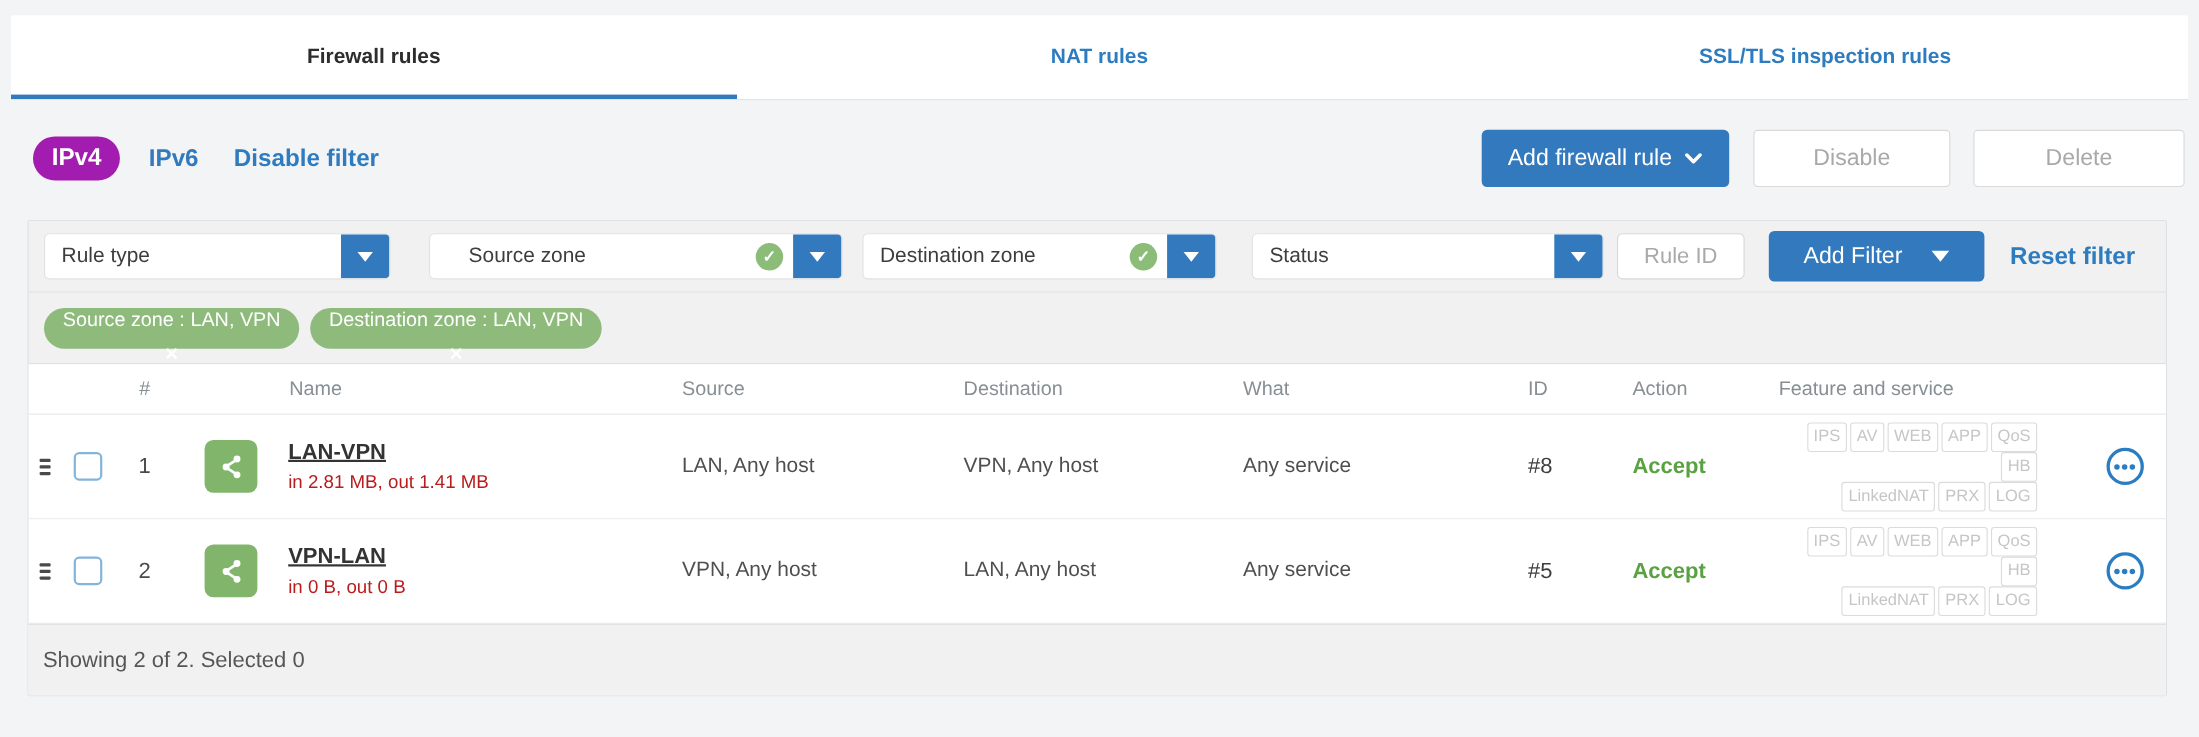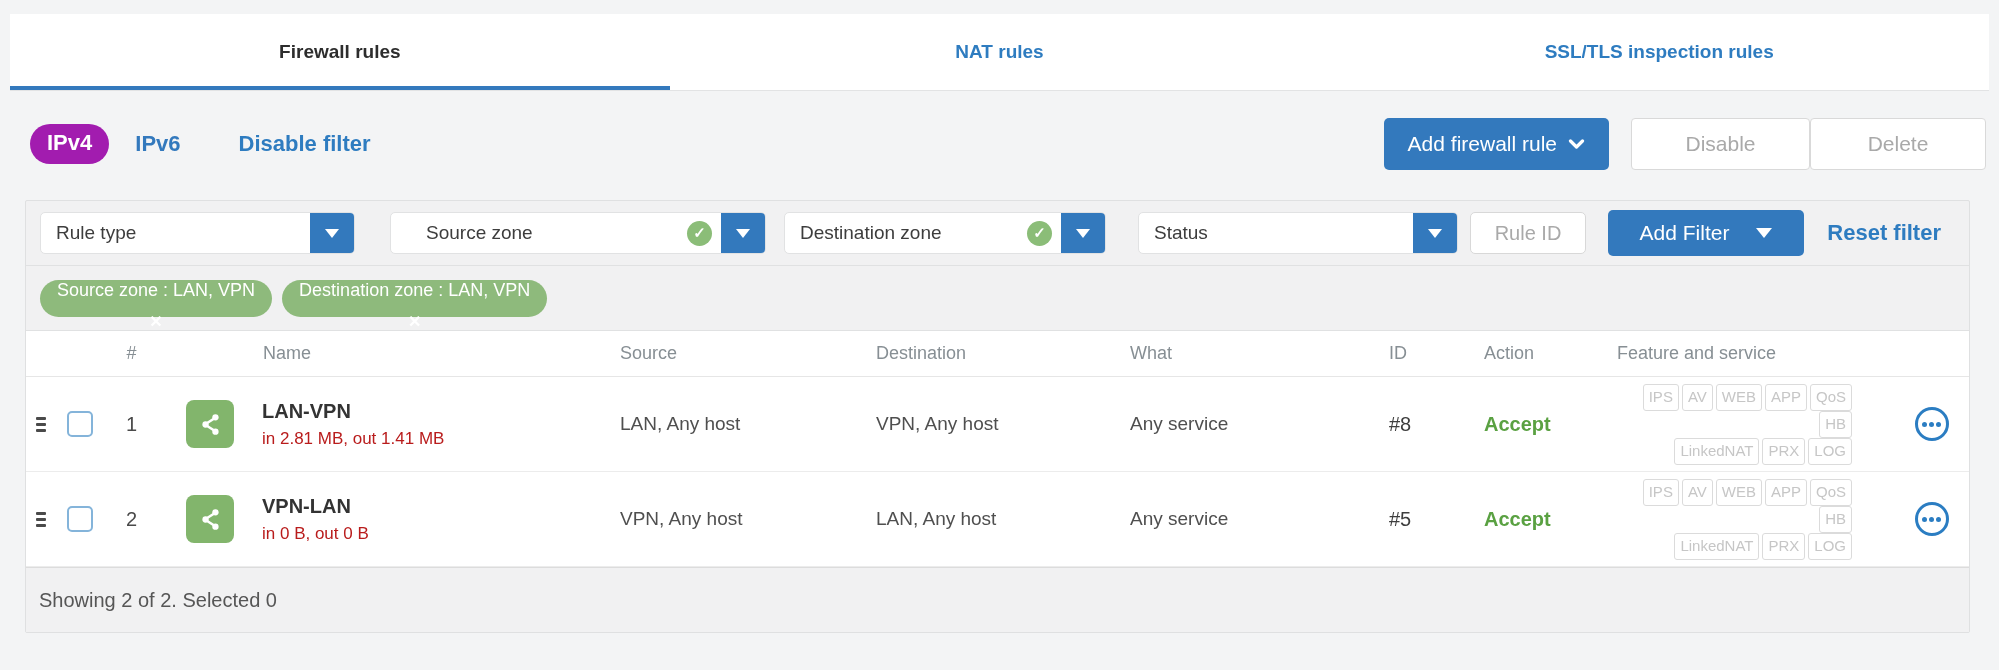--- a/index.html
+++ b/index.html
@@ -29,33 +29,33 @@
   
   .toolbar {
     position:absolute; top:112px; left:30px; right:13px; height:64px;
     display:flex; align-items:center;
   }
   .pill-ipv4 {
     background:#a21caf; color:#fff; font-weight:bold; font-size:22px;
     padding:6px 17px 8px; border-radius:20px; cursor:pointer;
   }
   .link-ipv6 { color:#3379bd; font-weight:bold; font-size:22px; margin-left:26px; cursor:pointer; }
-  .link-disable-filter { color:#2e7cc0; font-weight:bold; font-size:22px; margin-left:58px; cursor:pointer; }
+  .link-disable-filter { color:#2e7cc0; font-weight:bold; font-size:22px; margin-left:32px; cursor:pointer; }
   .toolbar-right { margin-left:auto; display:flex; align-items:center; }
   .btn-primary {
     background:#3379bd; color:#fff; border:none; border-radius:5px;
     height:52px; padding:0 24px; font-size:21px; font-family:inherit;
     display:flex; align-items:center; gap:11px; cursor:pointer;
   }
   .btn-ghost {
     background:#fff; color:#a9a9a9; border:1px solid #d9d9d9; border-radius:4px;
     height:52px; font-size:21px; font-family:inherit; cursor:pointer;
   }
   .btn-disable { width:179px; margin-left:22px; }
-  .btn-delete  { width:176px; }
+  .btn-delete  { width:192px; margin-left:21px; }
 
   
   .panel {
     position:absolute; top:200px; left:25px; width:1945px;
     border:1px solid #dfe0e1; background:#f1f1f2; border-radius:2px;
   }
   .filter-row {
     height:65px; display:flex; align-items:center; padding:0 14px;
     border-bottom:1px solid #e0e1e2;
   }
@@ -123,21 +123,21 @@
     width:26px; height:26px; border:2px solid #84b4da; border-radius:5px; background:#fff; cursor:pointer;
   }
   .c-num { text-align:center; font-size:20px; color:#4a4a4a; }
   .c-name { display:flex; align-items:center; padding-left:27px; gap:28px; }
   .ruleicon {
     width:48px; height:48px; border-radius:8px; background:#82b56c; flex:0 0 auto;
     display:flex; align-items:center; justify-content:center;
   }
   .nameblock { display:flex; flex-direction:column; }
   .rulename {
-    font-size:20px; font-weight:bold; color:#333; cursor:pointer;
+    font-size:20px; font-weight:bold; color:#333; text-decoration:underline; cursor:pointer;
   }
   .traffic { font-size:17px; color:#b91c1c; margin-top:6px; }
   .c-id { font-size:20px; color:#3e3e3e; }
   .c-action { font-size:20px; font-weight:bold; color:#5aa142; }
   .c-feat { display:flex; }
   .badges { width:235px; margin-left:18px; text-align:right; line-height:22px; }
   .badge {
     display:inline-block; border:1px solid #dbdbdb; color:#c6c6c6; font-size:15px;
     padding:1px 5px 2px; border-radius:3px; margin-left:3px; white-space:nowrap;
   }

